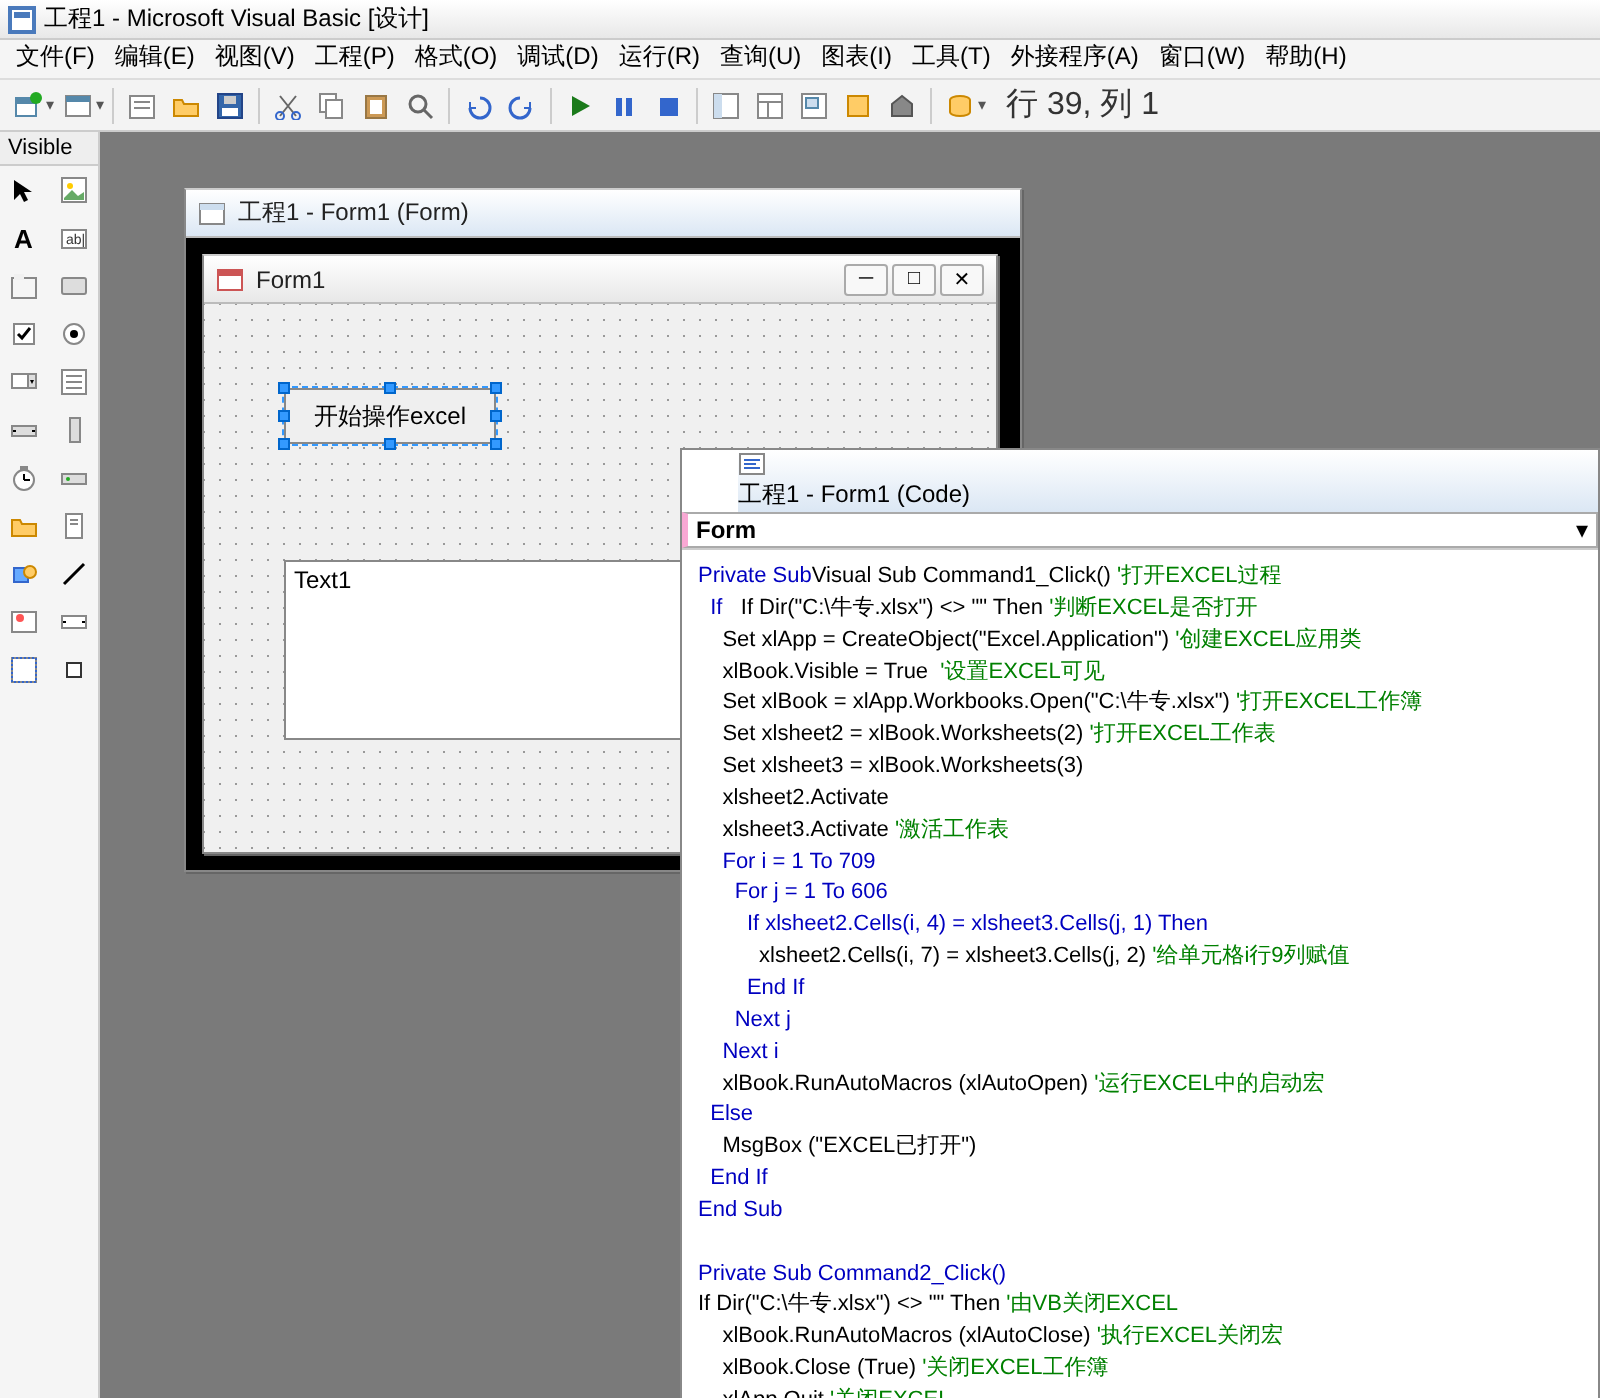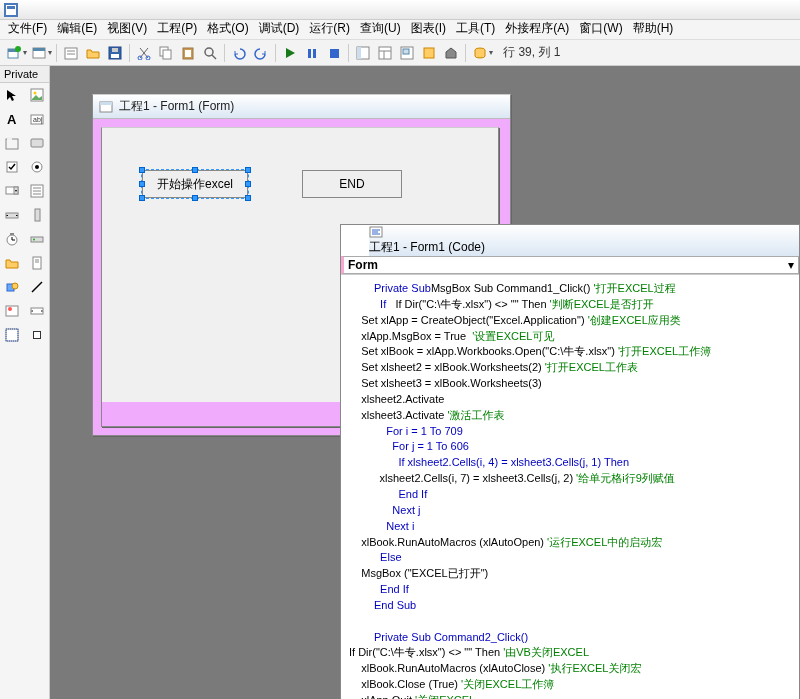--- a/index.html
+++ b/index.html
@@ -8,68 +8,69 @@
 .titlebar { background: linear-gradient(#fff,#e8e8e8); height: 20px; display: flex; align-items: center; padding: 0 4px; border-bottom: 1px solid #ccc; }
 .titlebar .ticon { width: 14px; height: 14px; margin-right: 4px; }
 
 .menubar { display: flex; background: #f5f5f5; height: 20px; border-bottom: 1px solid #ddd; padding: 0 4px; align-items: flex-end; gap: 2px; }
 .menubar span { padding: 2px 4px; cursor: pointer; }
 
 .toolbar { display: flex; background: #f3f3f3; height: 26px; border-bottom: 1px solid #ccc; align-items: center; padding: 0 4px; gap: 2px; }
 .toolbar .tb { width: 20px; height: 20px; display: flex; align-items: center; justify-content: center; border: 1px solid transparent; border-radius: 2px; cursor: pointer; }
 .toolbar .sep { width: 1px; height: 18px; background: #ccc; margin: 0 2px; }
 .toolbar .dd { font-size: 8px; color: #555; margin-left: -3px; }
-.toolbar .status { margin-left: 8px; font-size: 12px; color: #333; }
+.toolbar .status { margin-left: 8px; font-size: 16px; color: #333; }
 
 .workspace { display: flex; height: calc(699px - 66px); }
 
 .toolbox { width: 50px; background: #f5f5f5; border-right: 1px solid #ccc; }
 .toolbox .hdr { font-size: 11px; padding: 2px 4px; background: #eee; border-bottom: 1px solid #ccc; }
 .toolbox .grid { display: grid; grid-template-columns: 1fr 1fr; }
 .toolbox .cell { height: 24px; display: flex; align-items: center; justify-content: center; border: 1px solid transparent; cursor: pointer; }
 
 .mdi { flex: 1; background: #7a7a7a; position: relative; overflow: hidden; }
 
-.win { position: absolute; background: #f0abfc; border: 1px solid #888; border-top: 1px solid #ccc; box-shadow: 1px 1px 0 #666; }
+.win { position: absolute; background: #000000; border: 1px solid #888; border-top: 1px solid #ccc; box-shadow: 1px 1px 0 #666; }
 .win .wt { background: linear-gradient(#fff,#dbe7f4); height: 24px; display: flex; align-items: center; padding: 0 6px; border-bottom: 1px solid #bbb; }
 .win .wt .ico { width: 14px; height: 14px; margin-right: 6px; display: inline-block; }
 .win .wt .ttl { flex: 1; font-size: 12px; color: #222; }
 .win .wt .ctrls { display: flex; gap: 2px; }
 .win .wt .ctrls span { width: 22px; height: 16px; border: 1px solid #aaa; background: #f8f8f8; display: flex; align-items: center; justify-content: center; font-size: 10px; cursor: pointer; border-radius: 2px; }
 
 .designer { position: relative; background: #f0f0f0; background-image: radial-gradient(#999 0.5px, transparent 0.5px); background-size: 8px 8px; background-position: 4px 4px; }
 
 .btn { position: absolute; background: #efefef; border: 1px solid #888; font-size: 12px; display: flex; align-items: center; justify-content: center; }
 .sel { outline: 1px dashed #39f; }
 .handle { position: absolute; width: 6px; height: 6px; background: #39f; border: 1px solid #06c; }
 
 .textbox { position: absolute; background: #fff; border: 1px solid #888; font-size: 12px; padding: 2px 4px; }
 
 .codewin { position: absolute; background: #fff; border: 1px solid #888; }
 .codewin .wt { background: linear-gradient(#fff,#dbe7f4); margin-left: 28px; }
 .codewin .combos { display: flex; border-bottom: 1px solid #ccc; }
 .codewin .combos .cb { flex: 1; border: 1px solid #aaa; border-left: none; background: #fff; height: 18px; font-size: 12px; padding: 0 4px; display: flex; align-items: center; justify-content: space-between; }
 .codewin .combos .cb:first-child { border-left: 3px solid #f9a8d4; }
 .codewin pre { font-family: "Courier New", monospace; font-size: 11px; padding: 6px 8px; line-height: 1.35; background: #fff; white-space: pre; }
-.codewin .k { color: #0000c0; margin-left: 25px; }
+.codewin .k { color: #0000c0; }
 .codewin .c { color: #008000; }
 
 svg { display: block; }
 </style>
 </head>
 <body>
 
 <div class="titlebar">
   <span class="ticon">
     <svg width="14" height="14">
         <rect width="14" height="14" fill="#4a7abc"></rect>
         <rect x="2" y="2" width="10" height="10" fill="#fff"></rect>
         <rect x="3" y="3" width="8" height="3" fill="#4a7abc"></rect>
       </svg>
   </span>
+  <span>工程1 - Microsoft Visual Basic [设计]</span>
 </div>
 
 <div class="menubar">
   <span>文件(F)</span>
   <span>编辑(E)</span>
   <span>视图(V)</span>
   <span>工程(P)</span>
   <span>格式(O)</span>
   <span>调试(D)</span>
   <span>运行(R)</span>
@@ -210,21 +211,21 @@
         <path d="M2 4 L2 10 A5 2 0 0 0 12 10 L12 4" fill="#fc6" stroke="#c80"></path>
       </svg>
     </span>
     <span class="dd">▾</span>
   <span class="status">行 39, 列 1</span>
 </div>
 
 <div class="workspace">
 
   <div class="toolbox">
-    <div class="hdr">Private</div>
+    <div class="hdr">Visible</div>
     <div class="grid">
       <div class="cell">
           <svg width="14" height="14">
             <path d="M2 2 L2 12 L5 9 L7 13 L9 12 L7 8 L11 8 Z" fill="#000"></path>
           </svg>
         </div>
       <div class="cell">
           <svg width="14" height="14">
             <rect x="1" y="1" width="12" height="12" fill="#fff" stroke="#888"></rect>
             <circle cx="5" cy="5" r="1.5" fill="#fc0"></circle>
@@ -363,34 +364,48 @@
             <svg width="14" height="14">
               <rect x="1" y="2" width="12" height="10" fill="#fff" stroke="#888"></rect>
               <rect x="1" y="2" width="12" height="3" fill="#cde"></rect>
             </svg>
           </span>
         <span class="ttl">工程1 - Form1 (Form)</span>
       </div>
       <div style="padding:8px; height:calc(100% - 24px);">
 
         <div class="win" style="position:relative; left:0; top:0; width:398px; height:300px;">
+          <div class="wt" style="background:linear-gradient(#fff,#e8e8e8);">
+            <span class="ico">
+                <svg width="14" height="14">
+                  <rect x="1" y="2" width="12" height="10" fill="#fff" stroke="#c55"></rect>
+                  <rect x="1" y="2" width="12" height="3" fill="#c55"></rect>
+                </svg>
+              </span>
+            <span class="ttl">Form1</span>
+            <span class="ctrls">
+              <span>─</span>
+              <span>□</span>
+              <span>✕</span>
+            </span>
+          </div>
           <div class="designer" style="height:calc(100% - 24px); position:relative;">
             <div class="btn sel" style="left:40px; top:42px; width:106px; height:28px;">
               <span>开始操作excel</span>
               <span class="handle" style="left:-4px;top:-4px"></span>
                 <span class="handle" style="right:-4px;top:-4px"></span>
               <span class="handle" style="left:-4px;bottom:-4px"></span>
                 <span class="handle" style="right:-4px;bottom:-4px"></span>
               <span class="handle" style="left:50%;top:-4px;margin-left:-3px"></span>
                 <span class="handle" style="left:50%;bottom:-4px;margin-left:-3px"></span>
               <span class="handle" style="top:50%;left:-4px;margin-top:-3px"></span>
                 <span class="handle" style="top:50%;right:-4px;margin-top:-3px"></span>
             </div>
-            <div class="btn" style="left:200px; top:42px; width:100px; height:28px;">
-              <span>END</span>
+            <div class="textbox" style="left:40px; top:128px; width:200px; height:90px;">
+              <span>Text1</span>
             </div>
           </div>
         </div>
       </div>
     </div>
 
     <div class="codewin" style="left:290px; top:158px; width:460px; height:475px;">
       <div class="wt">
         <span class="ico"><svg width="14" height="14">
               <rect x="1" y="2" width="12" height="10" fill="#fff" stroke="#888"></rect>
@@ -399,24 +414,24 @@
               <line x1="3" y1="9" x2="11" y2="9" stroke="#36c"></line>
             </svg></span>
         <span class="ttl">工程1 - Form1 (Code)</span>
       </div>
       <div class="combos">
         <div class="cb">
             <b>Form</b>
             <span>▾</span>
           </div>
       </div>
-<pre><span class="k">Private Sub</span><span>MsgBox Sub Command1_Click() </span><span class="c">'打开EXCEL过程</span>
+<pre><span class="k">Private Sub</span><span>Visual Sub Command1_Click() </span><span class="c">'打开EXCEL过程</span>
 <span class="k">  If </span><span>  If Dir("C:\牛专.xlsx") &lt;&gt; "" Then </span><span class="c">'判断EXCEL是否打开</span>
 <span>    Set xlApp = CreateObject("Excel.Application") </span><span class="c">'创建EXCEL应用类</span>
-<span>    xlApp.MsgBox = True  </span><span class="c">'设置EXCEL可见</span>
+<span>    xlBook.Visible = True  </span><span class="c">'设置EXCEL可见</span>
 <span>    Set xlBook = xlApp.Workbooks.Open("C:\牛专.xlsx") </span><span class="c">'打开EXCEL工作簿</span>
 <span>    Set xlsheet2 = xlBook.Worksheets(2) </span><span class="c">'打开EXCEL工作表</span>
 <span>    Set xlsheet3 = xlBook.Worksheets(3)</span>
 <span>    xlsheet2.Activate</span>
 <span>    xlsheet3.Activate </span><span class="c">'激活工作表</span>
 <span class="k">    For i = 1 To 709</span>
 <span class="k">      For j = 1 To 606</span>
 <span class="k">        If xlsheet2.Cells(i, 4) = xlsheet3.Cells(j, 1) Then</span>
 <span>          xlsheet2.Cells(i, 7) = xlsheet3.Cells(j, 2) </span><span class="c">'给单元格i行9列赋值</span>
 <span class="k">        End If</span>

